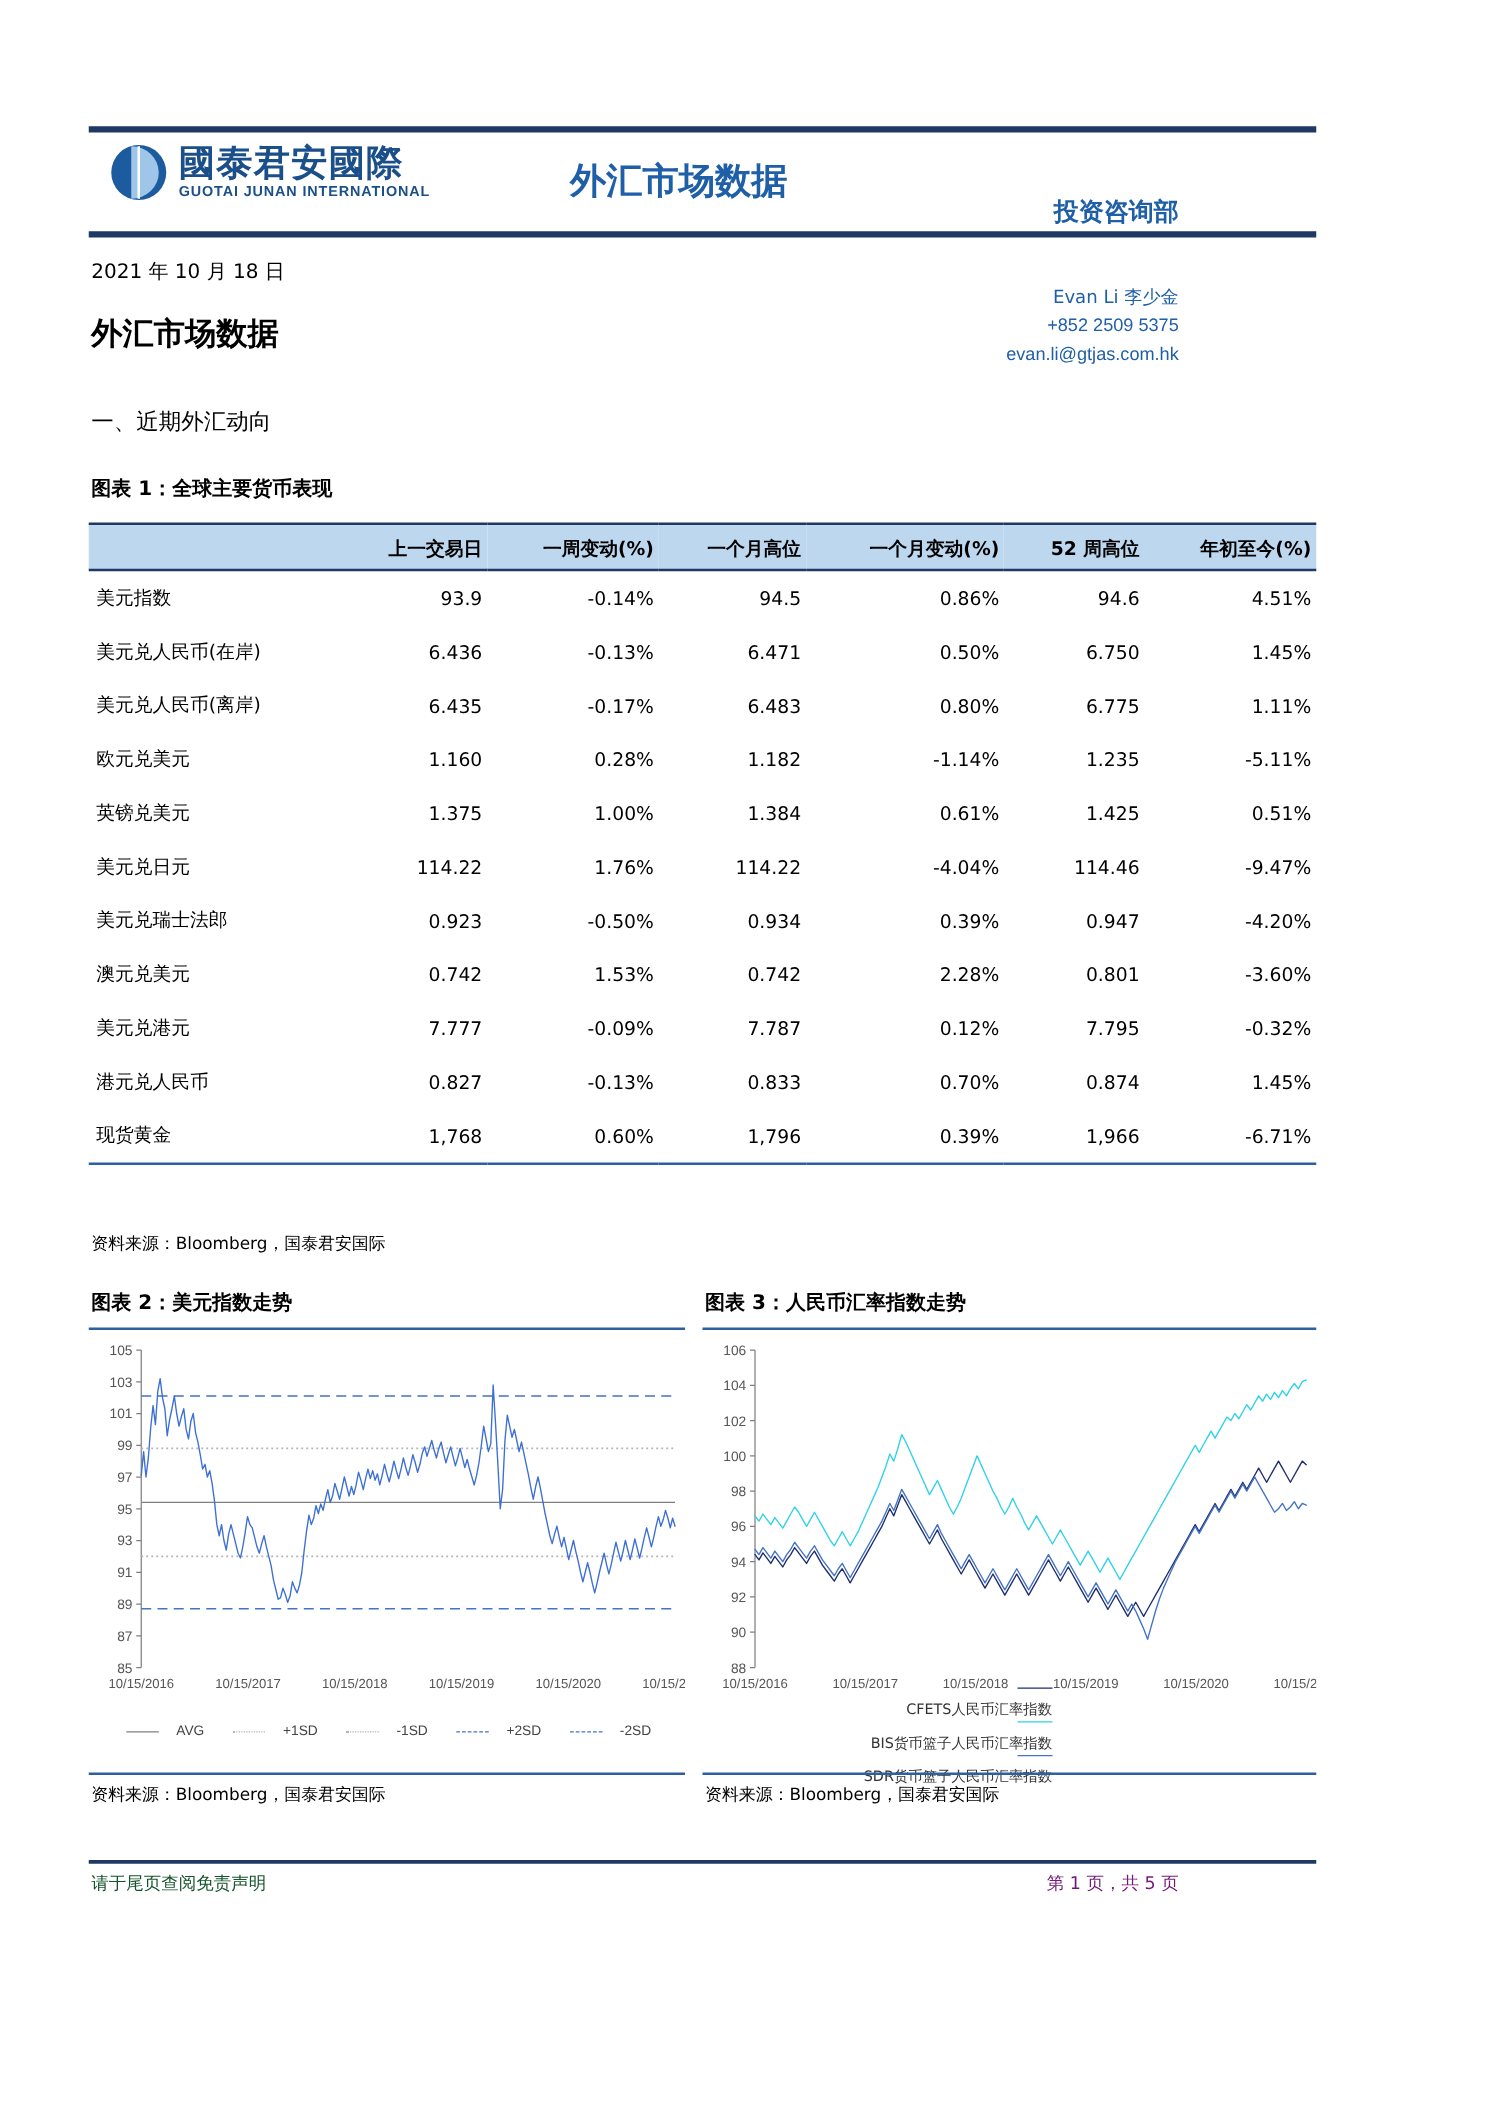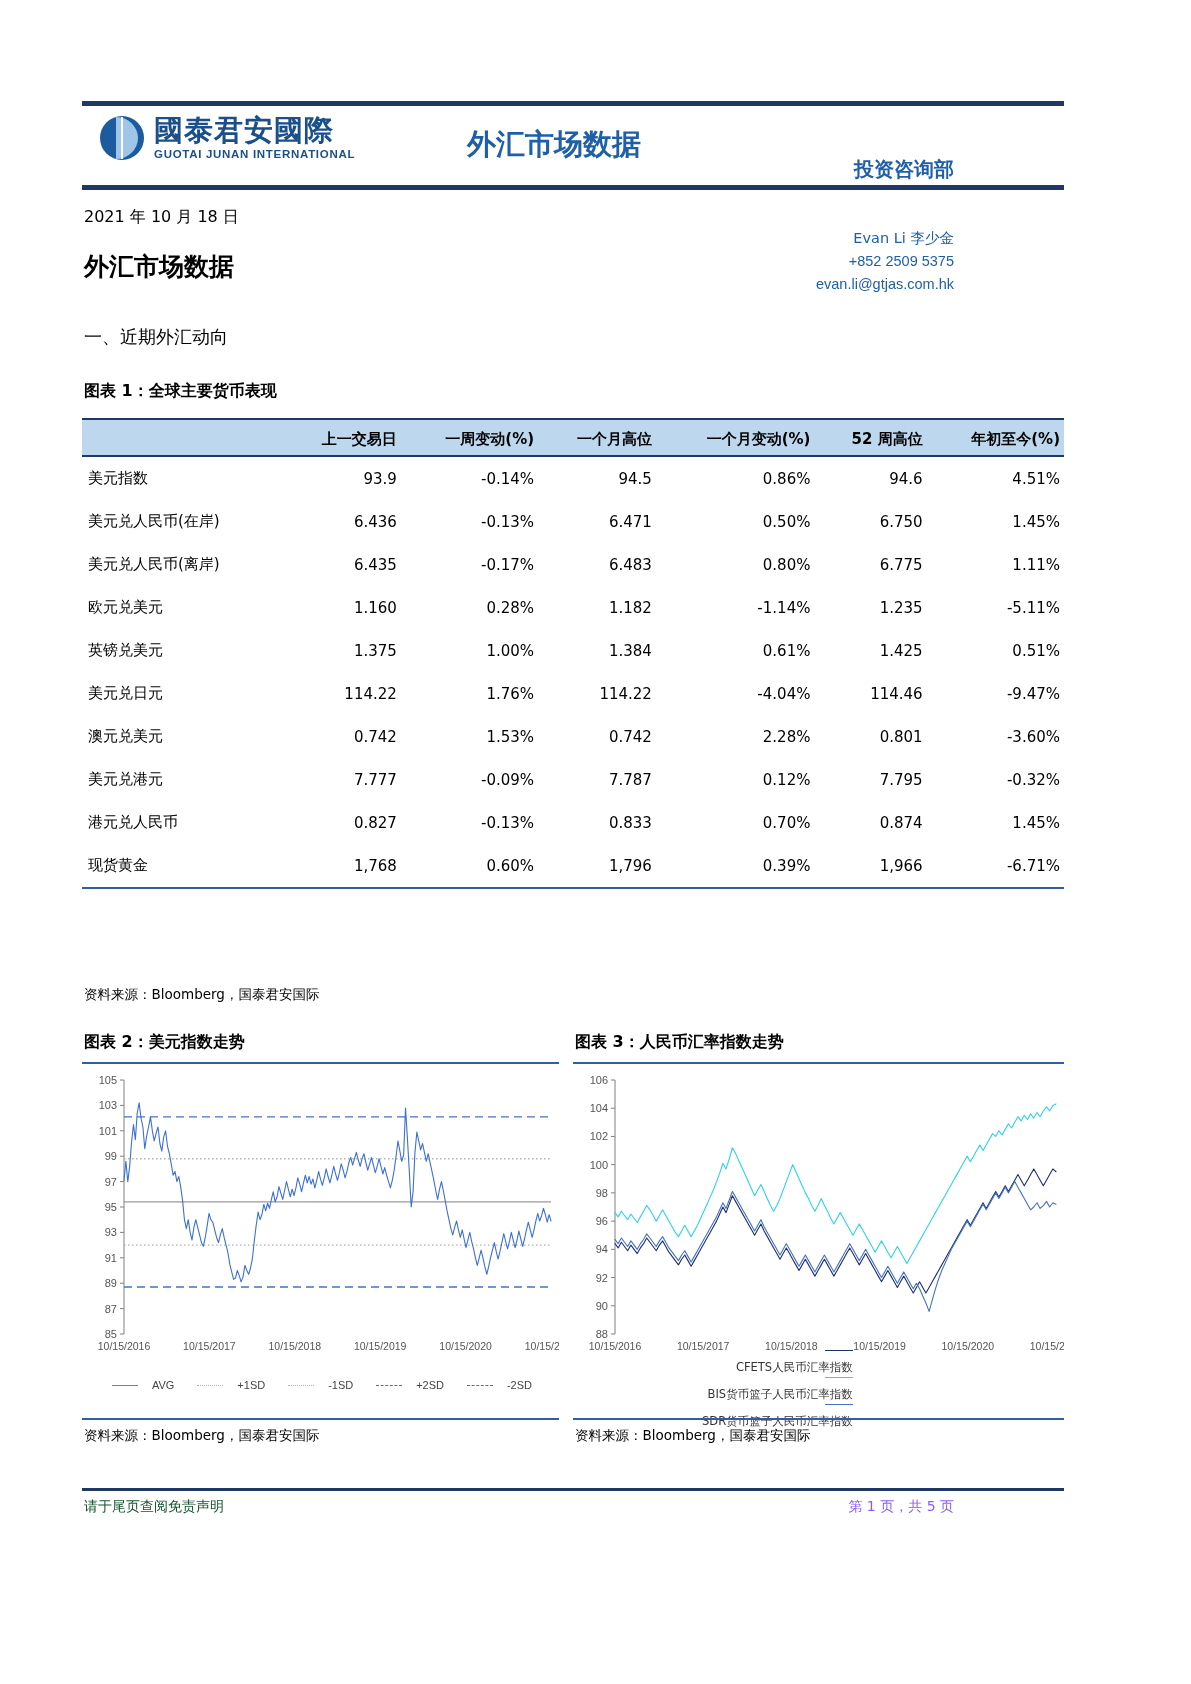--- a/index.html
+++ b/index.html
@@ -4,21 +4,21 @@
 <style>
   html, body { margin:0; padding:0; }
   body {
     width:1191px; height:1684px;
     background:#ffffff;
     font-family:"Liberation Sans", sans-serif;
     color:#000;
     position:relative;
     overflow:hidden;
   }
-  .page { position:absolute; left:12px; top:0; width:1081px; height:1684px; }
+  .page { position:absolute; left:1px; top:0; width:1081px; height:1684px; }
 
   
   .hdr-rule-top { position:absolute; left:70px; top:101px; width:982px; height:5px; background:#1f3864; }
   .hdr-rule-bot { position:absolute; left:70px; top:185px; width:982px; height:5px; background:#1f3864; }
 
   .logo-wrap { position:absolute; left:88px; top:116px; display:flex; align-items:center; }
   .logo-mark { width:44px; height:44px; position:relative; margin-right:10px; }
   .logo-mark .circ { position:absolute; left:0; top:0; width:44px; height:44px; border-radius:50%; background:#1b5b9e; }
   .logo-mark .leaf { position:absolute; left:16px; top:1px; width:22px; height:42px; background:#9fc6e8;
      border-radius: 0 100% 100% 0 / 0 50% 50% 0; }
@@ -76,21 +76,21 @@
 
   .ex2-srcline { position:absolute; left:70px;  top:1418px; width:477px; height:2px; background:#2e5f9e; }
   .ex3-srcline { position:absolute; left:561px; top:1418px; width:491px; height:2px; background:#2e5f9e; }
   .ex2-src { position:absolute; left:72px;  top:1427px; font-size:13.5px; font-family:"DejaVu Sans", sans-serif; }
   .ex3-src { position:absolute; left:563px; top:1427px; font-size:13.5px; font-family:"DejaVu Sans", sans-serif; }
 
   
   .ft-rule { position:absolute; left:70px; top:1488px; width:982px; height:3px; background:#1f3864; }
   .ft-left  { position:absolute; left:72px;  top:1498px; font-size:14px; color:#14532d;
               font-family:"DejaVu Sans", sans-serif; }
-  .ft-right { position:absolute; right:139px; top:1498px; font-size:14px; color:#8b5cf6;
+  .ft-right { position:absolute; right:139px; top:1498px; font-size:14px; color:#701a75;
               font-family:"DejaVu Sans", sans-serif; }
 
   .legend2 { position:absolute; left:100px; top:1379px; width:420px; display:flex;
              justify-content:space-between; font-size:11px; color:#444; align-items:center;
              font-family:"Liberation Sans", sans-serif; }
   .legend2 .li { display:flex; align-items:center; gap:14px; }
   .legend2 .sw { display:inline-block; width:26px; height:0; border-top-width:1.6px; border-top-style:solid; }
 
   .legend3 { position:absolute; left:690px; top:1350px; font-size:11.5px; color:#333; line-height:19px;
              font-family:"DejaVu Sans", sans-serif; }
@@ -192,20 +192,29 @@
           <td>0.51%</td>
         </tr>
         <tr>
           <td class="c0">美元兑日元</td>
           <td>114.22</td>
           <td>1.76%</td>
           <td>114.22</td>
           <td>-4.04%</td>
           <td>114.46</td>
           <td>-9.47%</td>
+        </tr>
+        <tr>
+          <td class="c0">美元兑瑞士法郎</td>
+          <td>0.923</td>
+          <td>-0.50%</td>
+          <td>0.934</td>
+          <td>0.39%</td>
+          <td>0.947</td>
+          <td>-4.20%</td>
         </tr>
         <tr>
           <td class="c0">澳元兑美元</td>
           <td>0.742</td>
           <td>1.53%</td>
           <td>0.742</td>
           <td>2.28%</td>
           <td>0.801</td>
           <td>-3.60%</td>
         </tr>

